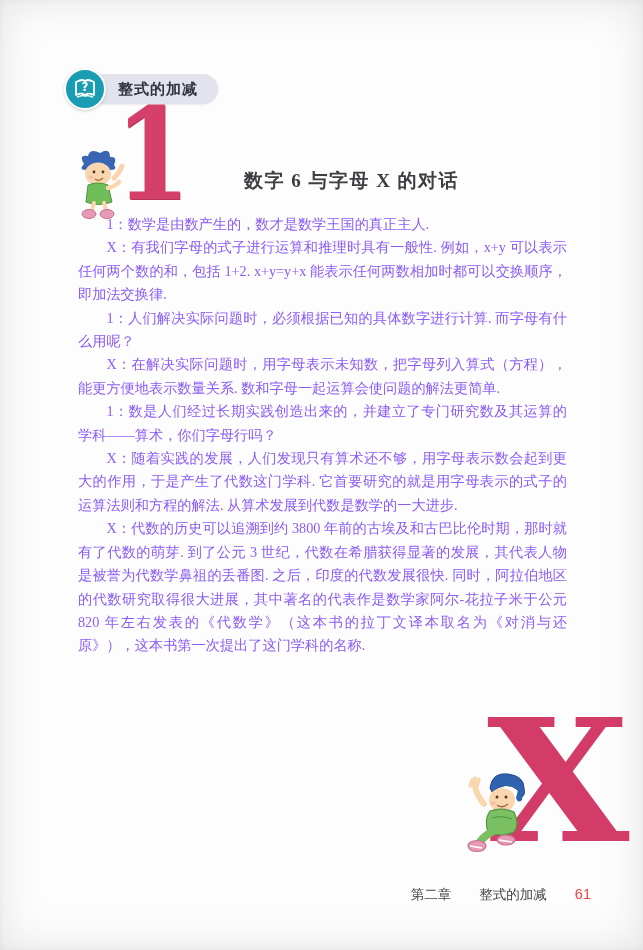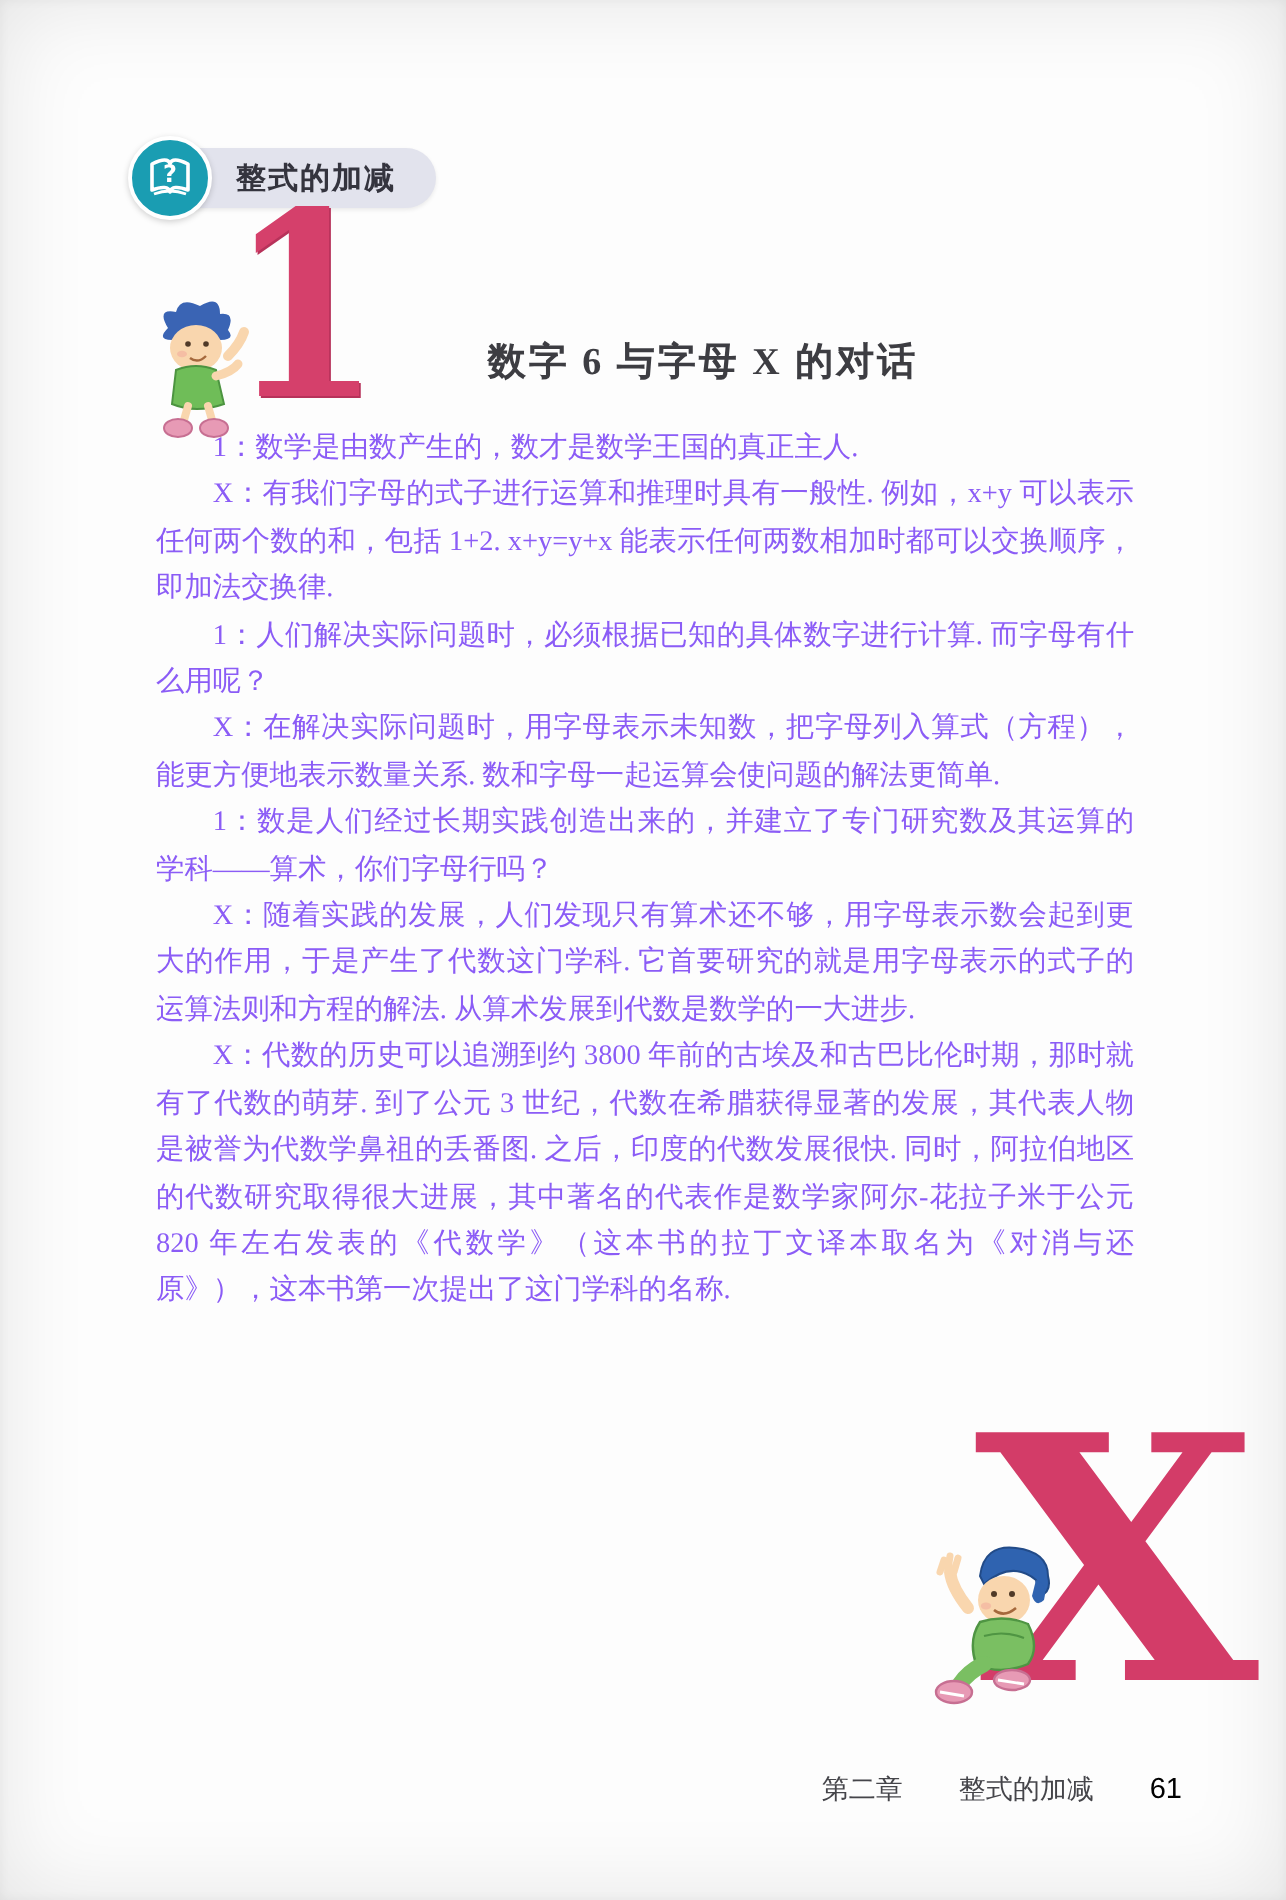--- a/index.html
+++ b/index.html
@@ -78,21 +78,21 @@
   
   .footer{
     position:absolute;right:52px;top:886px;
     font-size:13.5px;color:#45454a;
     display:flex;align-items:baseline;
   }
   .footer .chapter{margin-right:28px;}
   .footer .section{margin-right:28px;text-align:center;}
   .footer .pagenum{
     font-family:"Liberation Sans","DejaVu Sans",sans-serif;
-    font-size:14.5px;color:#000000;
+    font-size:14.5px;color:#ef4444;
   }
 </style>
 </head>
 <body>
 
 <div class="page">
 
   <div class="badge">
     <span class="badge-icon">
       <svg width="26" height="26" viewBox="0 0 26 26">

